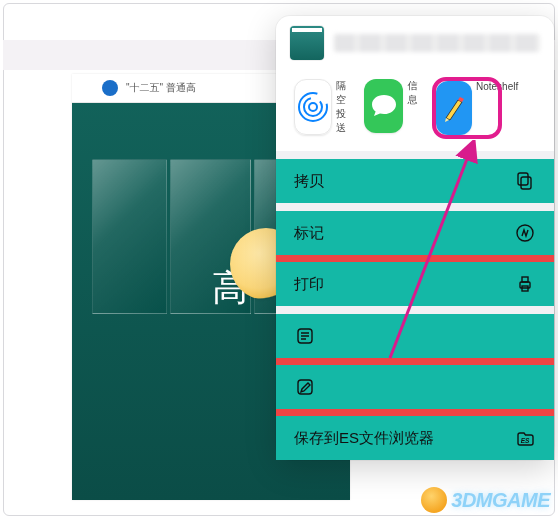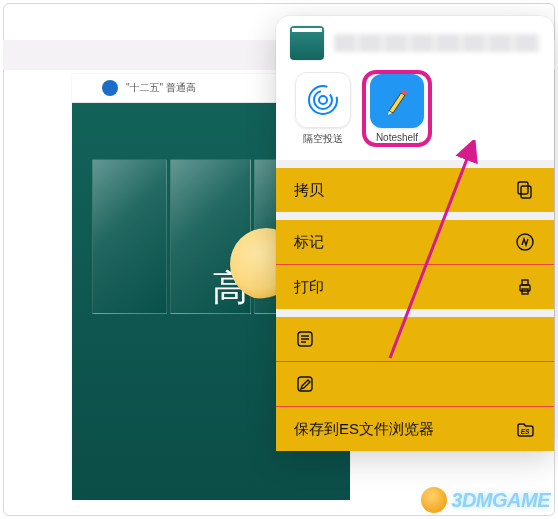--- a/index.html
+++ b/index.html
@@ -116,26 +116,26 @@
   .app-row {
     display:flex;
     align-items:flex-start;
     padding: 0 0 14px 18px;
     gap:12px;
     overflow:visible;
   }
   .app {
     width:58px;
     display:flex;
-    flex-direction:column;
-    align-items:center;
+    flex-direction:row;
     gap:4px;
     font-size:10px;
     color:#444;
     flex-shrink:0;
+    margin-top:7px;
   }
   .app-icon {
     width:54px; height:54px;
     border-radius:12px;
     display:flex; align-items:center; justify-content:center;
     color:#fff;
     box-shadow: 0 1px 2px rgba(0,0,0,0.1);
   }
   .airdrop { background: radial-gradient(circle,#fff 50%, #fff 100%); border:1px solid #e8e8e8; }
   .msg { background:#34c759; }
@@ -153,24 +153,24 @@
     border-top: 8px solid #f1f1f4;
   }
   .action-item {
     display:flex;
     align-items:center;
     justify-content:space-between;
     padding: 0 18px;
     height: 44px;
     font-size:15px;
     color:#111;
-    background:#eab308;
+    background:#14b8a6;
   }
   .action-item + .action-item {
-    border-top:1px solid #ef4444;
+    border-top:7px solid #ef4444;
   }
   .group-divider { border-top: 8px solid #f1f1f4 !important; }
   .action-icon {
     width:22px; height:22px;
     display:inline-flex; align-items:center; justify-content:center;
   }
 
   svg { display:block; }
 
   
@@ -234,20 +234,28 @@
         <svg width="36" height="36" viewBox="0 0 36 36">
             <g fill="none" stroke="#0a84ff" stroke-width="2">
           <circle cx="18" cy="18" r="4"></circle>
               <circle cx="18" cy="18" r="9" stroke-dasharray="40 10"></circle>
               <circle cx="18" cy="18" r="14" stroke-dasharray="70 14"></circle>
         </g>
           </svg>
       </div>
       <span>隔空投送</span>
     </div>
+    <div class="app">
+      <div class="app-icon msg">
+        <svg width="32" height="32" viewBox="0 0 32 32">
+            <path d="M16 5c7 0 12 4.2 12 9.4S23 24 16 24c-1.4 0-2.7-.2-4-.5L6 26l1.6-4.5C5.3 19.8 4 17.3 4 14.4 4 9.2 9 5 16 5z" fill="#fff"></path>
+          </svg>
+      </div>
+      <span>信息</span>
+    </div>
     <div class="app notability-highlight" style="width:62px">
       <div class="app-icon notability">
         <svg width="36" height="36" viewBox="0 0 36 36">
           <path d="M10 28 L22 10 L26 12 L14 30 Z" fill="#ffd54a" stroke="#222" stroke-width="0.8"></path>
           <path d="M22 10 L24 7 L28 9 L26 12 Z" fill="#ff4d4d"></path>
           <path d="M10 28 L9 32 L13 30 Z" fill="#ffec9e"></path>
         </svg>
       </div>
       <span>Noteshelf</span>
     </div>

